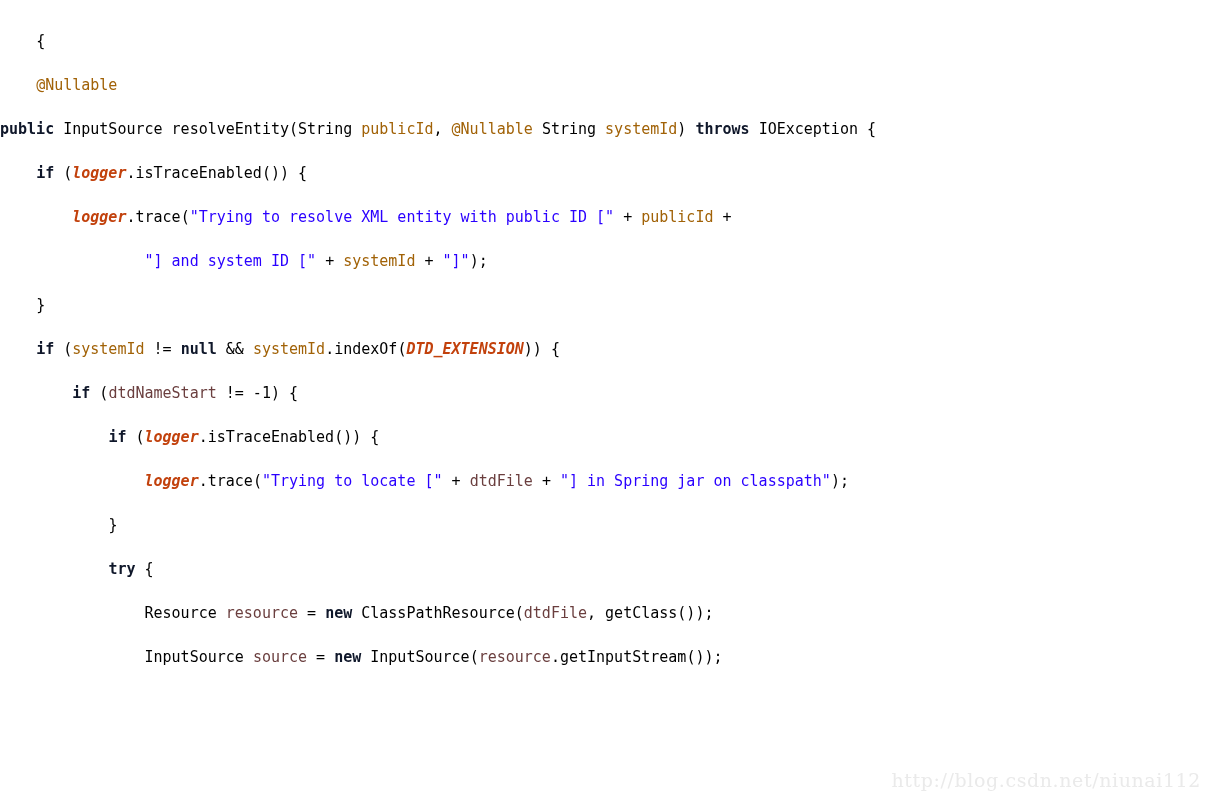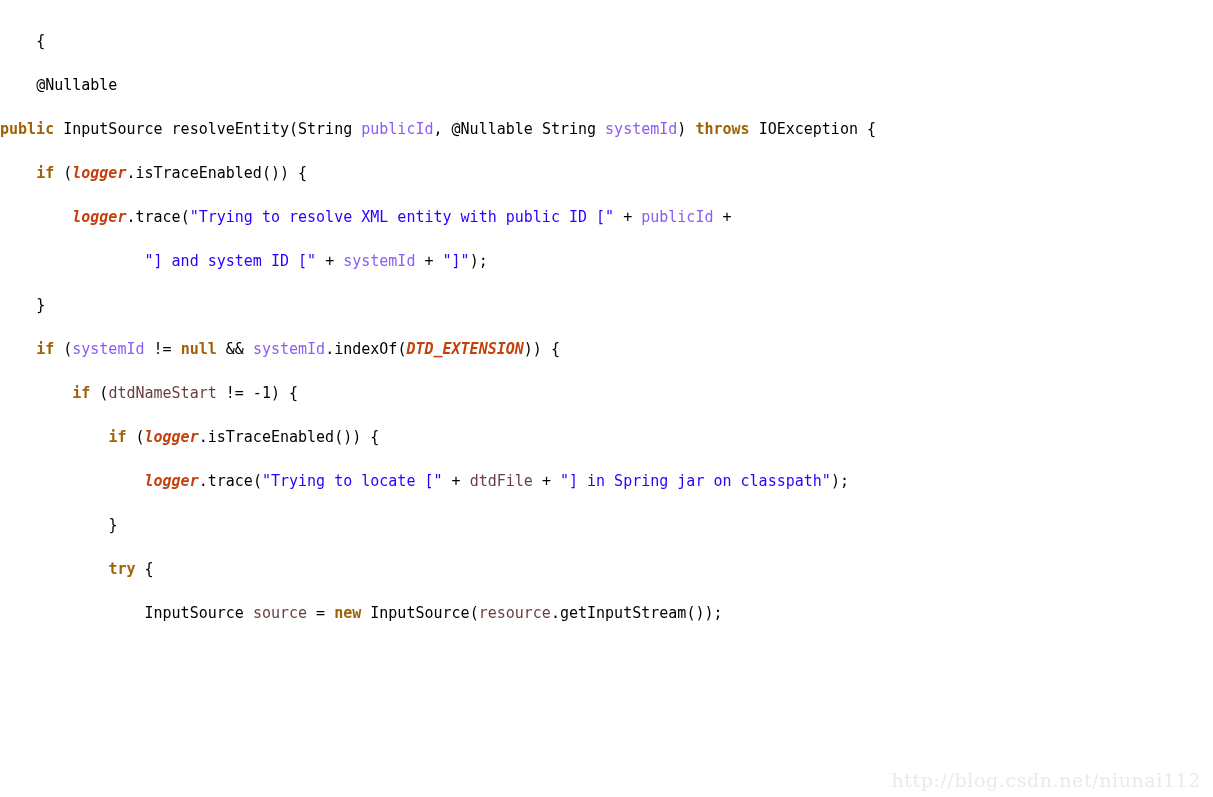--- a/index.html
+++ b/index.html
@@ -32,25 +32,25 @@
     color: #000000;
     letter-spacing: 0px;
     tab-size: 4;
   }
   .ln {
     display: block;
     height: 22px;
     white-space: pre;
   }
   
-  .kw       { color: #a16207; font-weight: bold; }
+  .kw       { color: #0f172a; font-weight: bold; }
   .str      { color: #2a00ff; }
-  .ann      { color: #000000; text-align: right; }
+  .ann      { color: #a16207; text-align: right; }
   .fld      { color: #c2410c; font-weight: bold; font-style: italic; }
-  .par      { color: #8b5cf6; text-align: center; }
+  .par      { color: #a16207; text-align: center; }
   .loc      { color: #6a3e3e; }
   .typ      { color: #000000; }
   .pun      { color: #000000; }
   .mth      { color: #000000; }
   #watermark {
     position: absolute;
     right: 12px;
     bottom: 6px;
     font-family: "DejaVu Serif", "Liberation Serif", serif;
     font-size: 19px;
@@ -73,20 +73,21 @@
 <span class="ln">    <span class="kw">if</span> <span class="pun">(</span><span class="fld">logger</span><span class="pun">.</span><span class="mth">isTraceEnabled</span><span class="pun">()) {</span></span>
 <span class="ln">        <span class="fld">logger</span><span class="pun">.</span><span class="mth">trace</span><span class="pun">(</span><span class="str">"Trying to resolve XML entity with public ID ["</span> <span class="pun">+</span> <span class="par">publicId</span> <span class="pun">+</span></span>
 <span class="ln">                <span class="str">"] and system ID ["</span> <span class="pun">+</span> <span class="par">systemId</span> <span class="pun">+</span> <span class="str">"]"</span><span class="pun">);</span></span>
 <span class="ln">    <span class="pun">}</span></span>
 <span class="ln">    <span class="kw">if</span> <span class="pun">(</span><span class="par">systemId</span> <span class="pun">!=</span> <span class="kw">null</span> <span class="pun">&amp;&amp;</span> <span class="par">systemId</span><span class="pun">.</span><span class="mth">indexOf</span><span class="pun">(</span><span class="fld">DTD_EXTENSION</span><span class="pun">)) {</span></span>
 <span class="ln">        <span class="kw">if</span> <span class="pun">(</span><span class="loc">dtdNameStart</span> <span class="pun">!= -1) {</span></span>
 <span class="ln">            <span class="kw">if</span> <span class="pun">(</span><span class="fld">logger</span><span class="pun">.</span><span class="mth">isTraceEnabled</span><span class="pun">()) {</span></span>
 <span class="ln">                <span class="fld">logger</span><span class="pun">.</span><span class="mth">trace</span><span class="pun">(</span><span class="str">"Trying to locate ["</span> <span class="pun">+</span> <span class="loc">dtdFile</span> <span class="pun">+</span> <span class="str">"] in Spring jar on classpath"</span><span class="pun">);</span></span>
 <span class="ln">            <span class="pun">}</span></span>
 <span class="ln">            <span class="kw">try</span> <span class="pun">{</span></span>
+<span class="ln">                <span class="typ">Resource</span> <span class="loc">resource</span> <span class="pun">=</span> <span class="kw">new</span> <span class="typ">ClassPathResource</span><span class="pun">(</span><span class="loc">dtdFile</span><span class="pun">,</span> <span class="mth">getClass</span><span class="pun">());</span></span>
 <span class="ln">                <span class="typ">InputSource</span> <span class="loc">source</span> <span class="pun">=</span> <span class="kw">new</span> <span class="typ">InputSource</span><span class="pun">(</span><span class="loc">resource</span><span class="pun">.</span><span class="mth">getInputStream</span><span class="pun">());</span></span>
 
 
 
 
 
 
 
 
 

